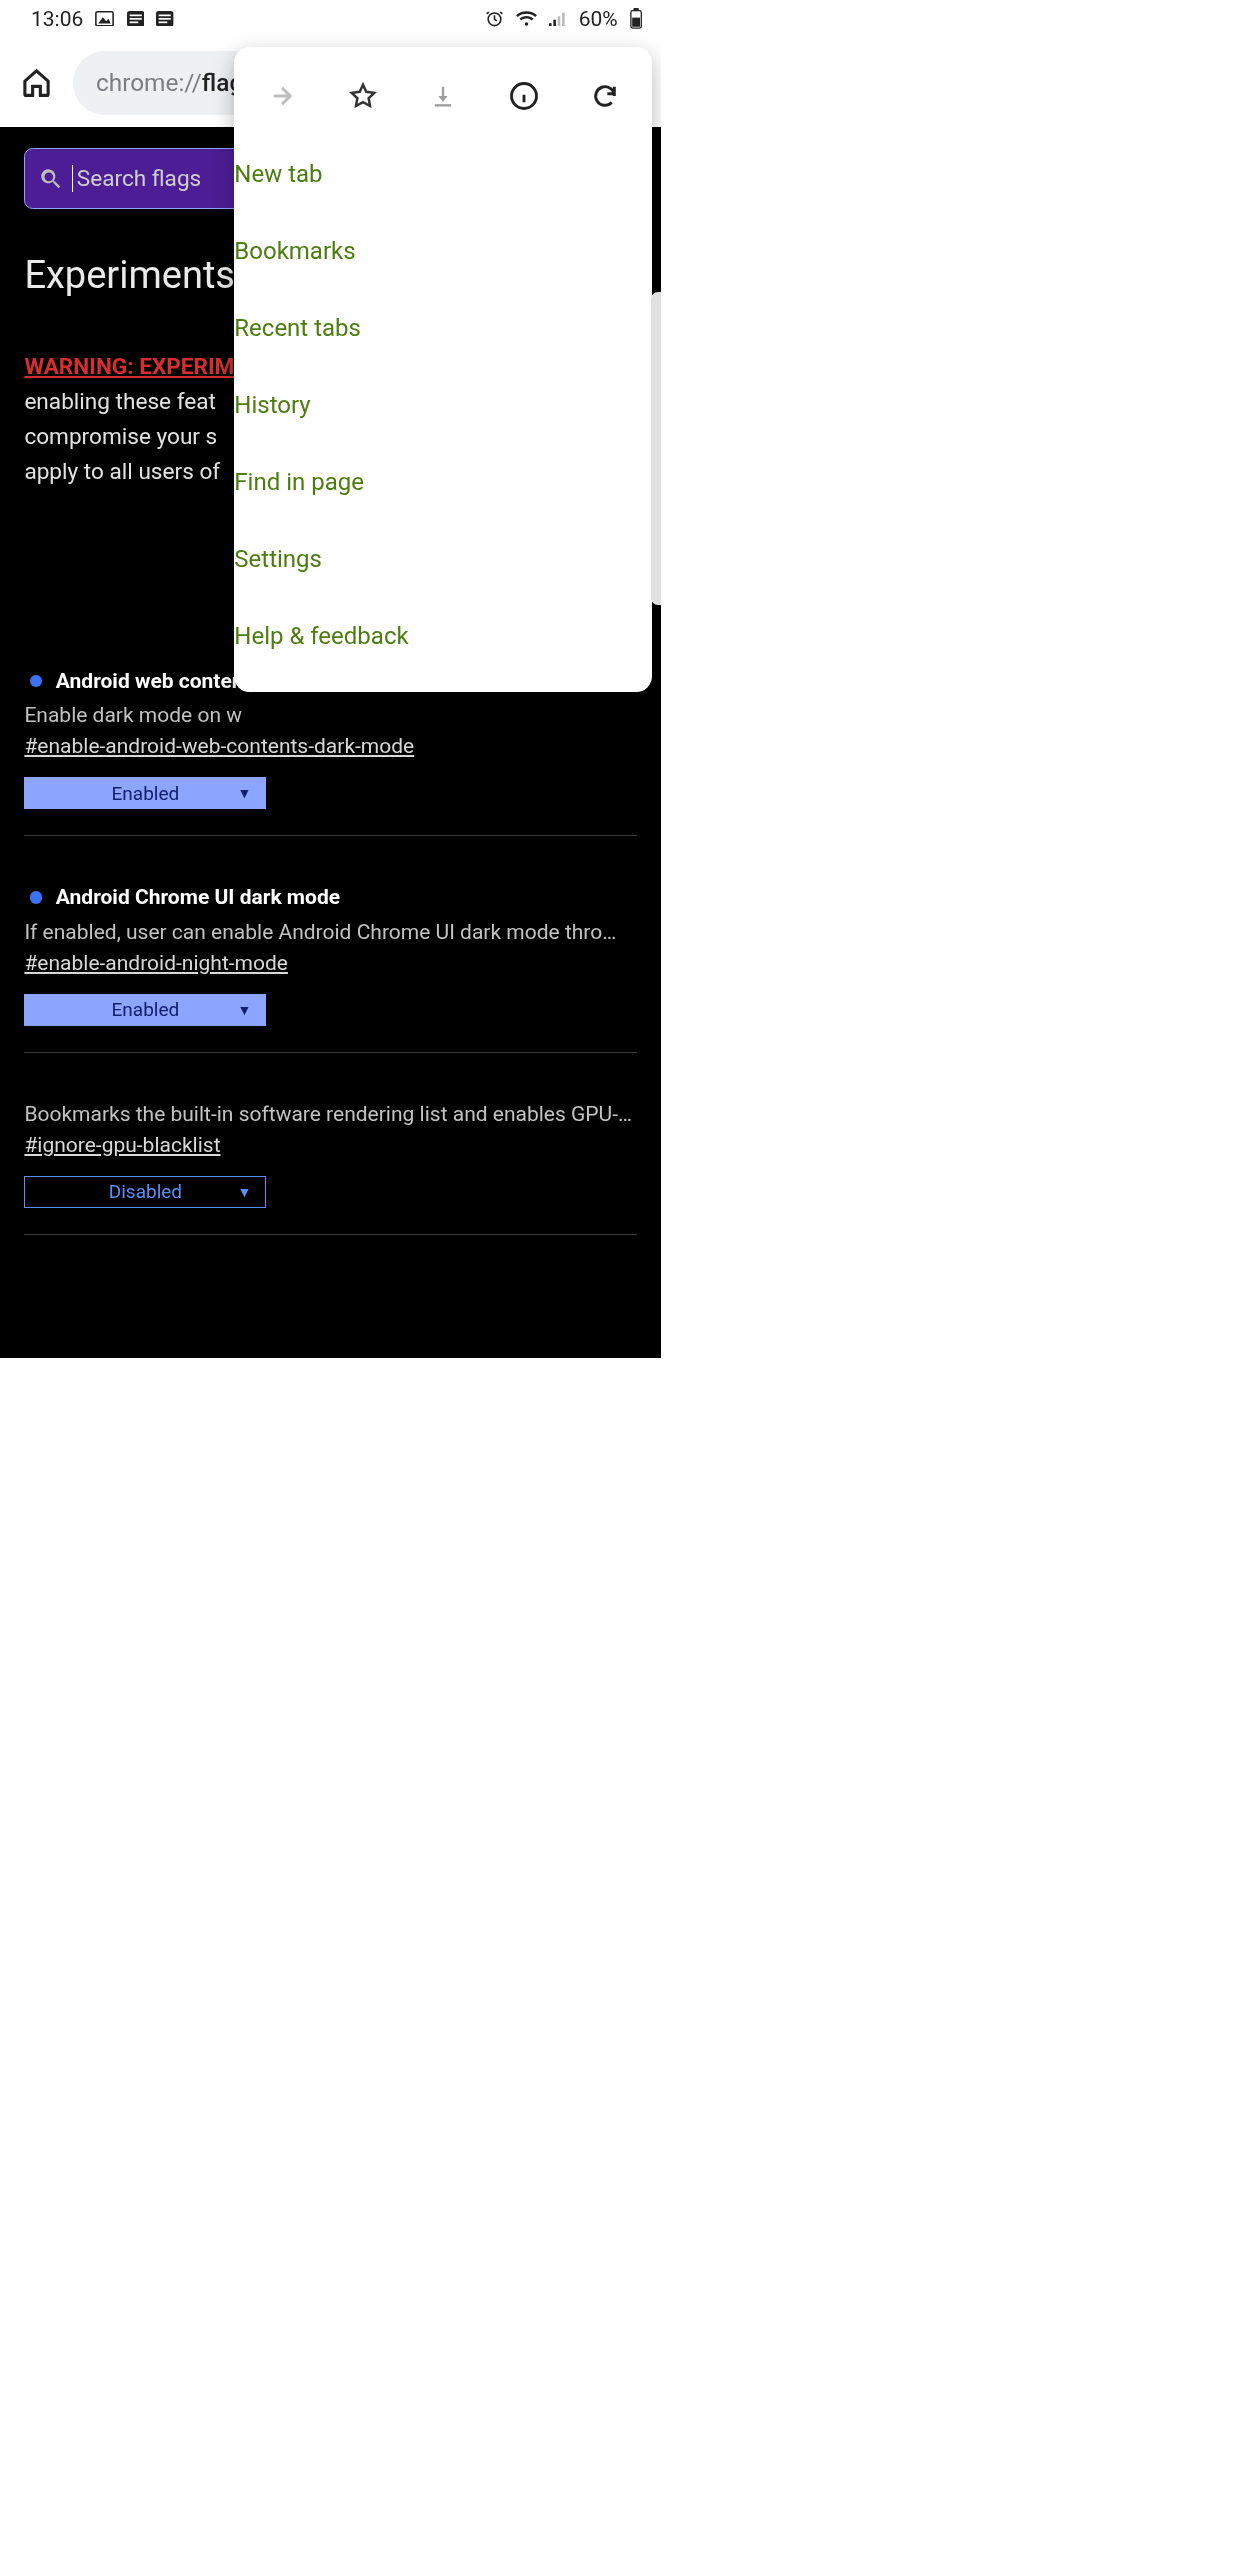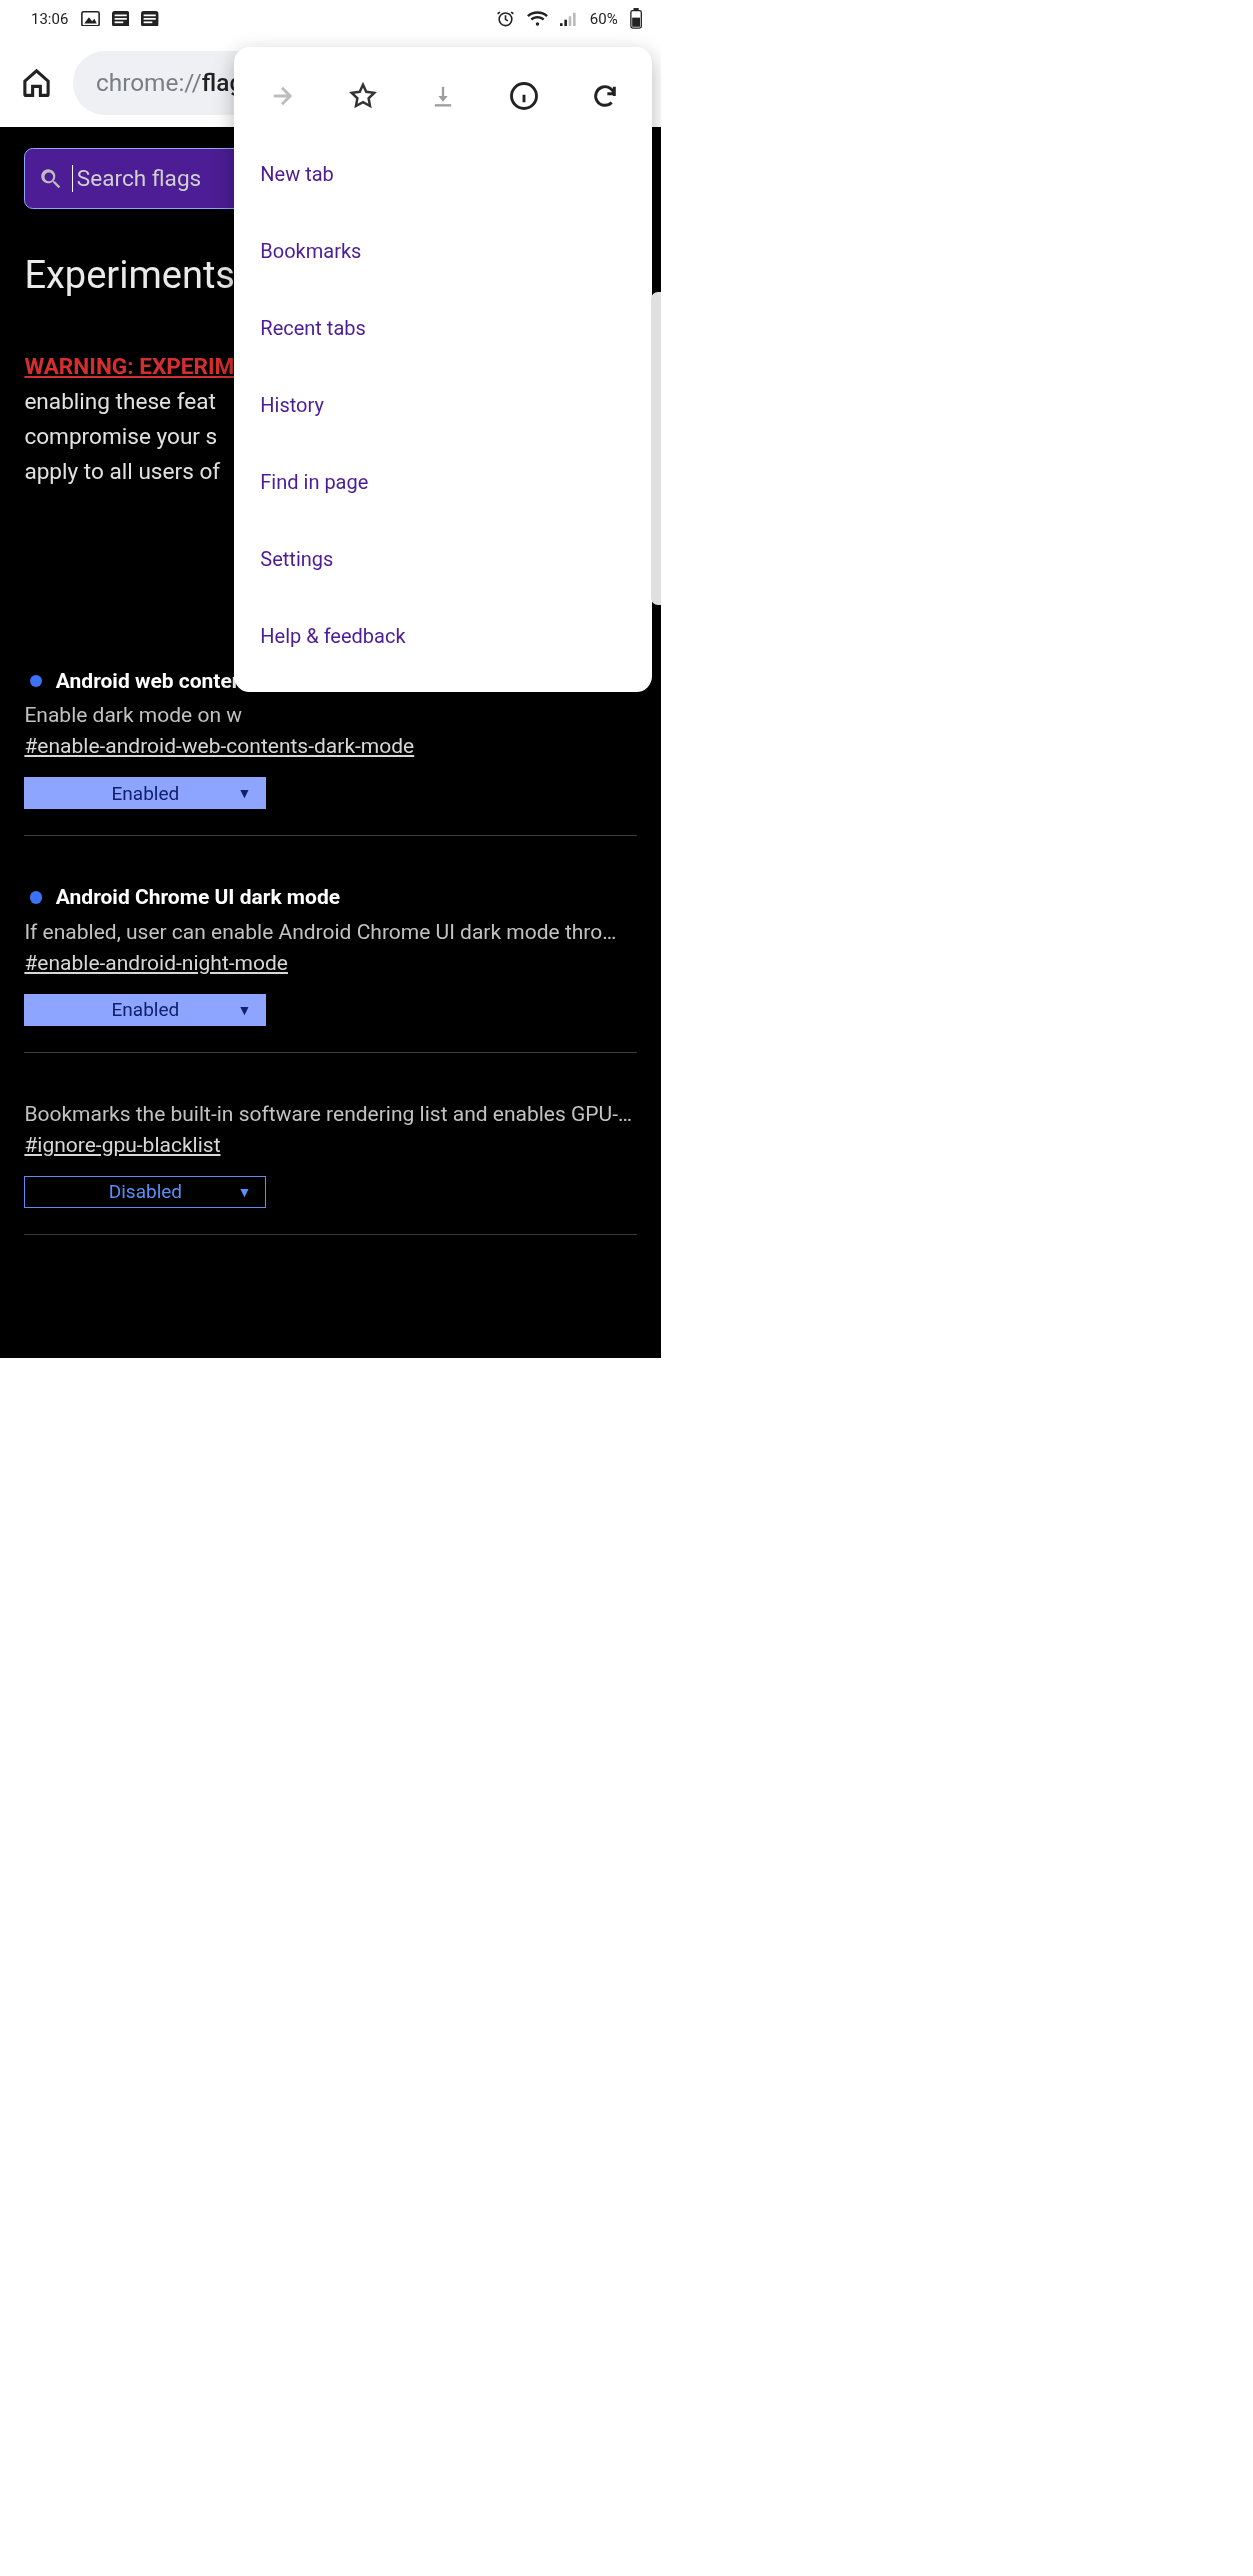--- a/index.html
+++ b/index.html
@@ -1,19 +1,19 @@
 <!DOCTYPE html>
 <html style="font-size:14px"><head>
 <meta charset="utf-8">
 <style>
   * { margin:0; padding:0; box-sizing:border-box; font-family:Roboto,Arial,sans-serif; }
   html,body { width:661px; height:1358px; background:#fff; overflow:hidden; position:relative; }
 
   
-  .status-bar { height:37px; width:100%; display:flex; align-items:center; justify-content:space-between; padding:0 19px 0 31px; font-size:15px; color:#222; }
+  .status-bar { height:37px; width:100%; display:flex; align-items:center; justify-content:space-between; padding:0 19px 0 31px; font-size:21px; color:#222; }
   .status-left, .status-right { display:flex; align-items:center; gap:12.2px; }
   .status-icon svg { display:block; }
 
   
   .toolbar { height:91px; width:100%; display:flex; align-items:center; padding:0 12.2px; gap:12.2px; background:#fff; }
   .home-btn { width:49px; height:49px; display:flex; align-items:center; justify-content:center; }
   .omnibox { flex:1; height:64px; border-radius:35px; background:#eef0f3; display:flex; align-items:center; padding:0 22.6px; min-width:0; }
   .omnibox span { font-size:24.4px; color:#7a7e84; white-space:nowrap; overflow:hidden; }
   .omnibox .host { color:#222; font-weight:500; }
 
@@ -41,21 +41,21 @@
   .flag-hash { display:inline-block; margin-top:7px; font-size:21px; color:#d8d8d8; text-decoration:underline; }
   .select { margin-top:19px; width:242px; height:32px; display:flex; align-items:center; justify-content:center; position:relative; font-size:19px; }
   .select.enabled { background:#8ea5ff; color:#10216b; border:0.9px solid #8ea5ff; }
   .select.disabled { background:transparent; color:#5a8ff8; border:1.7px solid #5a8ff8; }
   .select .caret { position:absolute; right:14px; font-size:14px; }
 
   
   .menu { position:absolute; top:47px; right:8.7px; width:418px; background:#fff; border-radius:15.7px; box-shadow:0 7px 21px rgba(0,0,0,.28); padding:8.7px 0 17.4px; z-index:50; }
   .menu-iconrow { height:80px; display:flex; align-items:center; justify-content:space-around; padding:0 7px; }
   .menu-iconrow .mi { width:56px; height:56px; display:flex; align-items:center; justify-content:center; }
-  .menu-item { height:77px; display:flex; align-items:center; padding-left:26px; font-size:20px; color:#4c1d95; }
+  .menu-item { height:77px; display:flex; align-items:center; font-size:24px; color:#4d7c0f; }
 
   
   .scroll-thumb { position:absolute; right:0; top:292px; width:10.4px; height:313px; border-radius:7px 0 0 7px; background:#e0e0e0; z-index:60; }
 </style>
 </head>
 <body>
 
 <div class="status-bar">
   <div class="status-left">
     <span>13:06</span>

